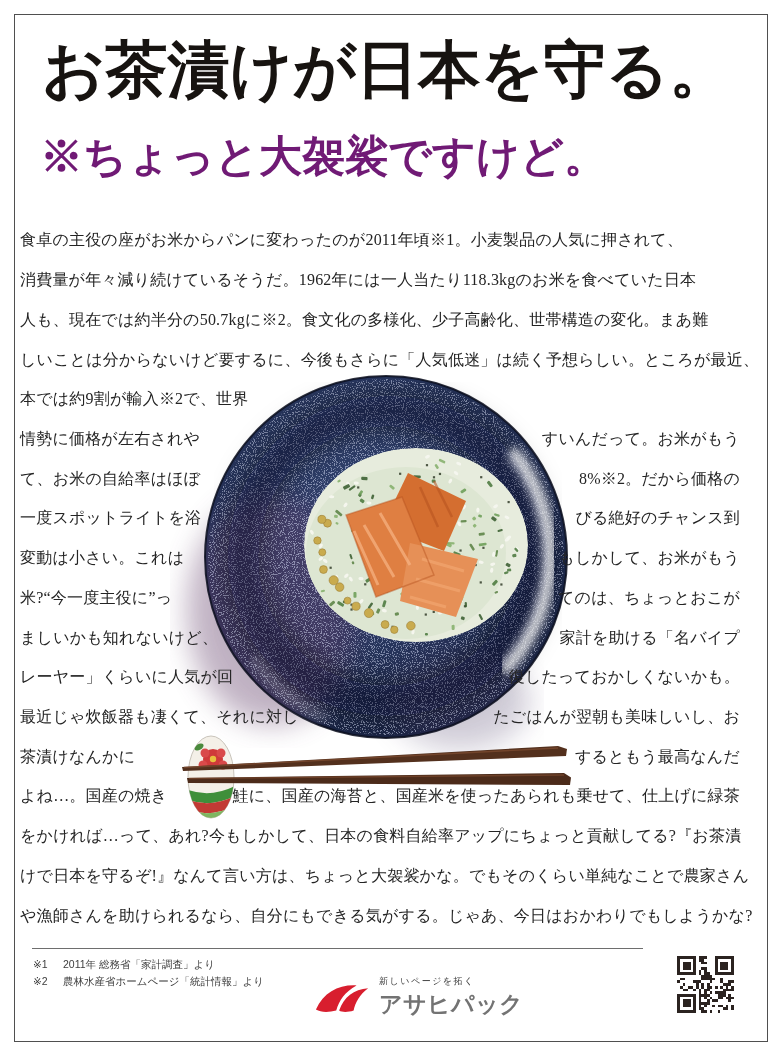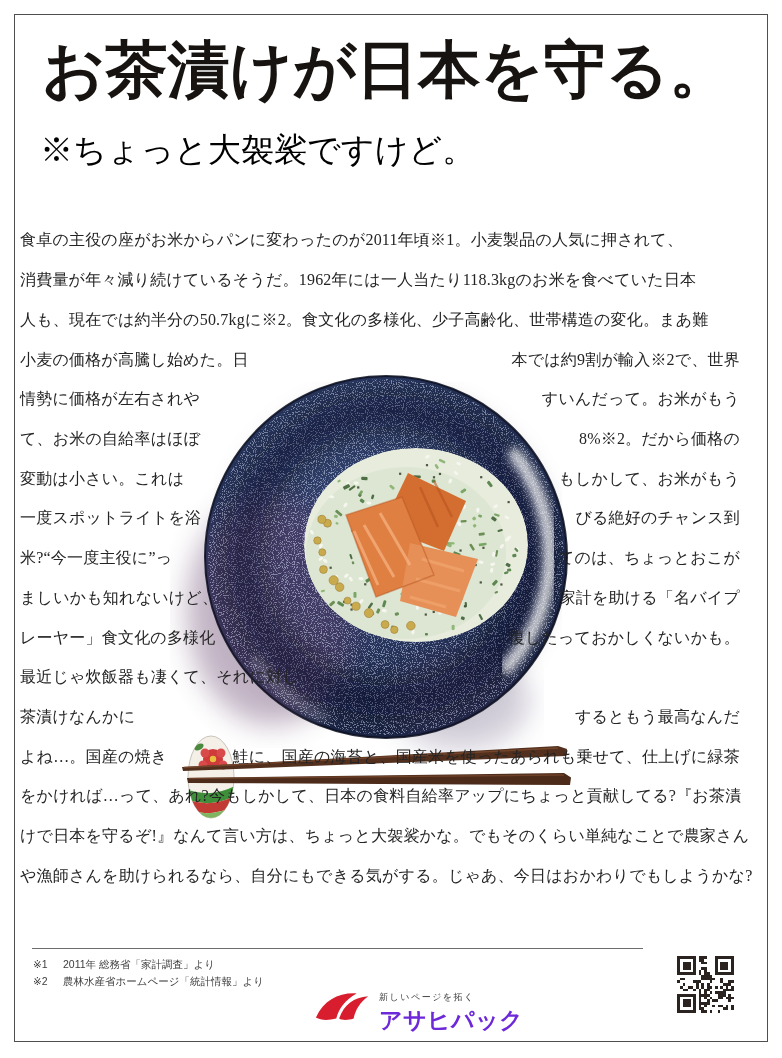--- a/index.html
+++ b/index.html
@@ -5,40 +5,40 @@
   html,body{margin:0;padding:0;background:#ffffff;}
   body{width:782px;height:1058px;position:relative;overflow:hidden;
        font-family:"Liberation Serif","DejaVu Serif",serif;color:#222;}
   .page{position:absolute;inset:0;background:#fff;border-radius:10px;padding-left:19px;}
   .frame{position:absolute;left:14px;top:14px;width:752px;height:1026px;
          border:1px solid #4f4f4f;pointer-events:none;}
   .headline{position:absolute;left:42px;top:28px;width:710px;
             font-size:62px;font-weight:700;color:#171310;letter-spacing:0px;
             white-space:nowrap;}
   .subheadline{position:absolute;left:40px;top:128px;width:640px;
-            font-size:33px;font-weight:400;color:#000000;white-space:nowrap;}
+            font-size:43px;font-weight:700;color:#701a75;white-space:nowrap;}
   .bodytext{position:absolute;left:20px;top:221px;width:720px;z-index:3;}
   .bline{height:39.72px;display:flex;justify-content:space-between;
          align-items:center;font-size:16px;color:#242424;letter-spacing:0.2px;}
   .bline span{white-space:nowrap;}
   .photo{position:absolute;left:160px;top:360px;z-index:1;}
   .rule{position:absolute;left:32px;top:948px;width:611px;height:0;
         border-top:1px solid #6e6e6e;}
   .footnotes{position:absolute;left:33px;top:956px;z-index:3;
         font-family:"Liberation Sans","DejaVu Sans",sans-serif;
         font-size:10.5px;color:#3c3c3c;line-height:17px;}
   .fnrow{display:flex;}
   .fnlabel{width:30px;}
   .logo{position:absolute;left:314px;top:975px;display:flex;align-items:center;
         gap:7px;z-index:3;}
-  .logocol{display:flex;flex-direction:column;align-items:flex-start;margin-top:16px;}
+  .logocol{display:flex;flex-direction:column;align-items:flex-start;}
   .tagline{font-family:"Liberation Sans","DejaVu Sans",sans-serif;
         font-size:9px;letter-spacing:1.5px;color:#3a3a3a;margin-bottom:1px;}
   .brand{font-family:Liberation Serif, serif;
-        font-size:23px;font-weight:700;color:#6d28d9;letter-spacing:0.5px;}
+        font-size:23px;font-weight:700;color:#737373;letter-spacing:0.5px;}
   .qr{position:absolute;left:672px;top:951px;z-index:3;}
 </style>
 </head>
 <body>
 
 <div class="page">
 
   <div class="frame"></div>
 
   <div class="headline">お茶漬けが日本を守る。</div>
@@ -324,53 +324,57 @@
       </div>
     <div class="bline">
         <span>消費量が年々減り続けているそうだ。1962年には一人当たり118.3kgのお米を食べていた日本</span>
         <span></span>
       </div>
     <div class="bline">
         <span>人も、現在では約半分の50.7kgに※2。食文化の多様化、少子高齢化、世帯構造の変化。まあ難</span>
         <span></span>
       </div>
     <div class="bline">
-        <span>小麦の価格が高騰し始めた。日</span>
+        <span>しいことは分からないけど要するに、今後もさらに「人気低迷」は続く予想らしい。ところが最近、</span>
+        <span></span>
+      </div>
+    <div class="bline">
         <span>本では約9割が輸入※2で、世界</span>
       </div>
     <div class="bline">
         <span>情勢に価格が左右されや</span>
         <span>すいんだって。お米がもう</span>
       </div>
     <div class="bline">
         <span>て、お米の自給率はほぼ</span>
         <span>8%※2。だから価格の</span>
       </div>
     <div class="bline">
+        <span>一度スポットライトを浴</span>
+        <span>びる絶好のチャンス到</span>
+      </div>
+    <div class="bline">
         <span>変動は小さい。これは</span>
         <span>もしかして、お米がもう</span>
       </div>
     <div class="bline">
-        <span>一度スポットライトを浴</span>
-        <span>びる絶好のチャンス到</span>
-      </div>
-    <div class="bline">
         <span>米?“今一度主役に”っ</span>
         <span>てのは、ちょっとおこが</span>
       </div>
     <div class="bline">
         <span>ましいかも知れないけど、</span>
         <span>家計を助ける「名バイプ</span>
       </div>
     <div class="bline">
-        <span>レーヤー」食文化の多様化</span>
+        <span>レーヤー」くらいに人気が回</span>
         <span>復したっておかしくないかも。</span>
       </div>
     <div class="bline">
         <span>最近じゃ炊飯器も凄くて、それに対し</span>
+        <span>たごはんが翌朝も美味しいし、お</span>
       </div>
     <div class="bline">
         <span>茶漬けなんかに</span>
         <span>するともう最高なんだ</span>
       </div>
     <div class="bline">
         <span>よね…。国産の焼き</span>
         <span>鮭に、国産の海苔と、国産米を使ったあられも乗せて、仕上げに緑茶</span>
       </div>
     <div class="bline">

